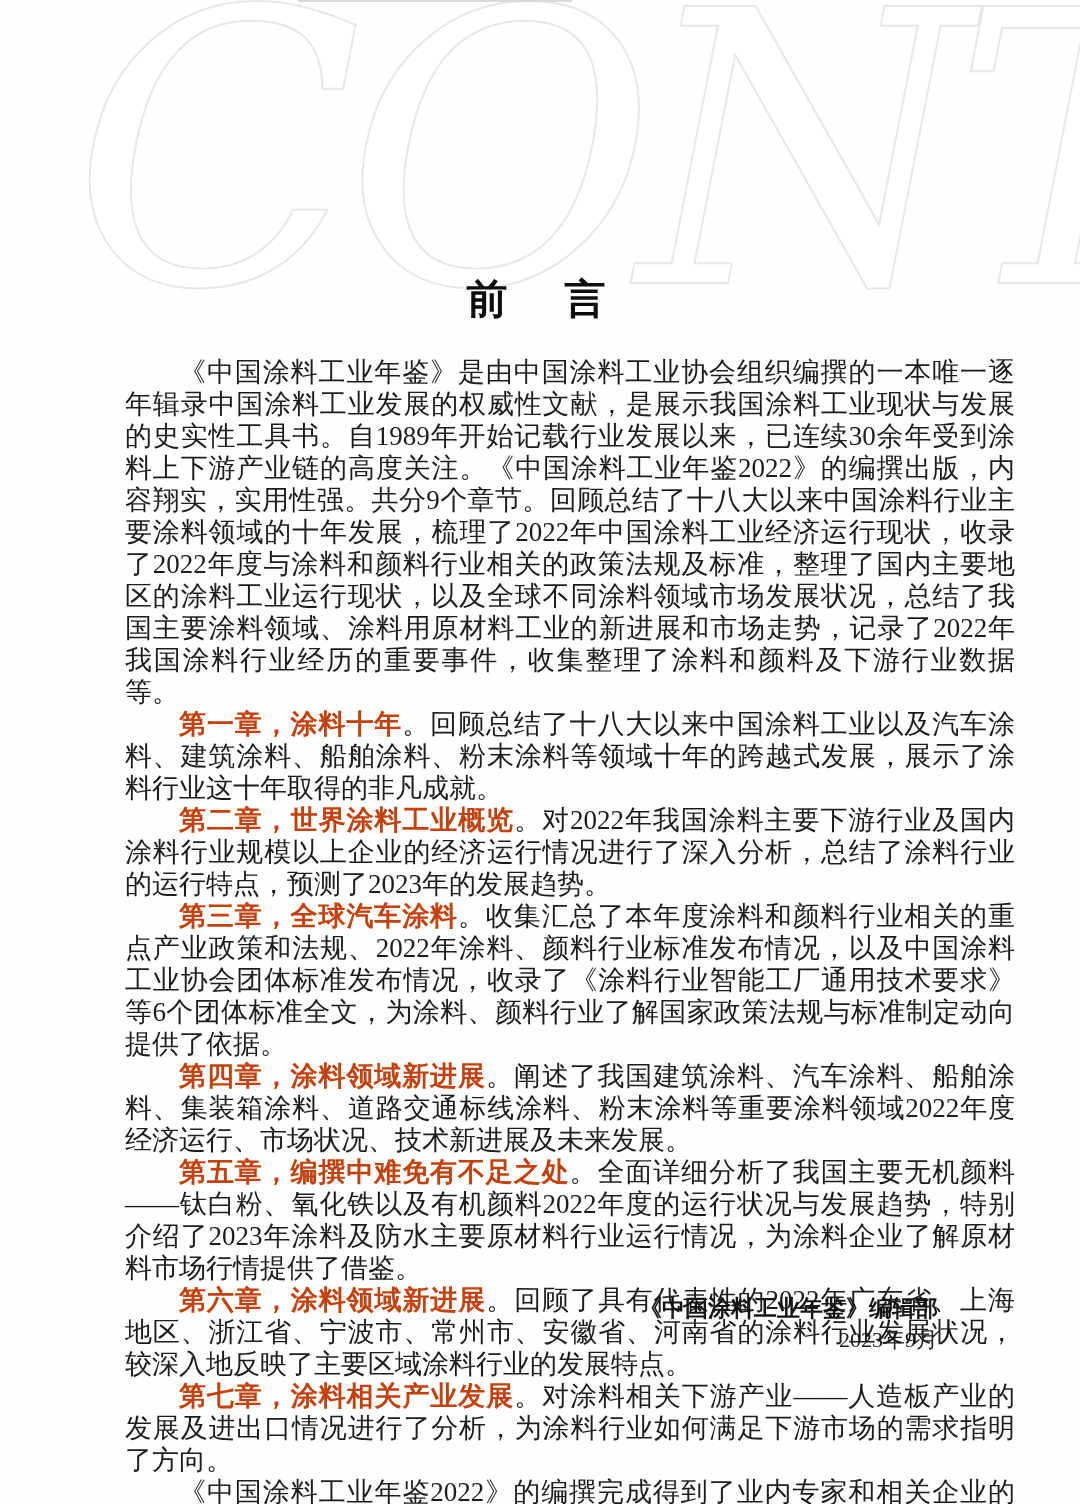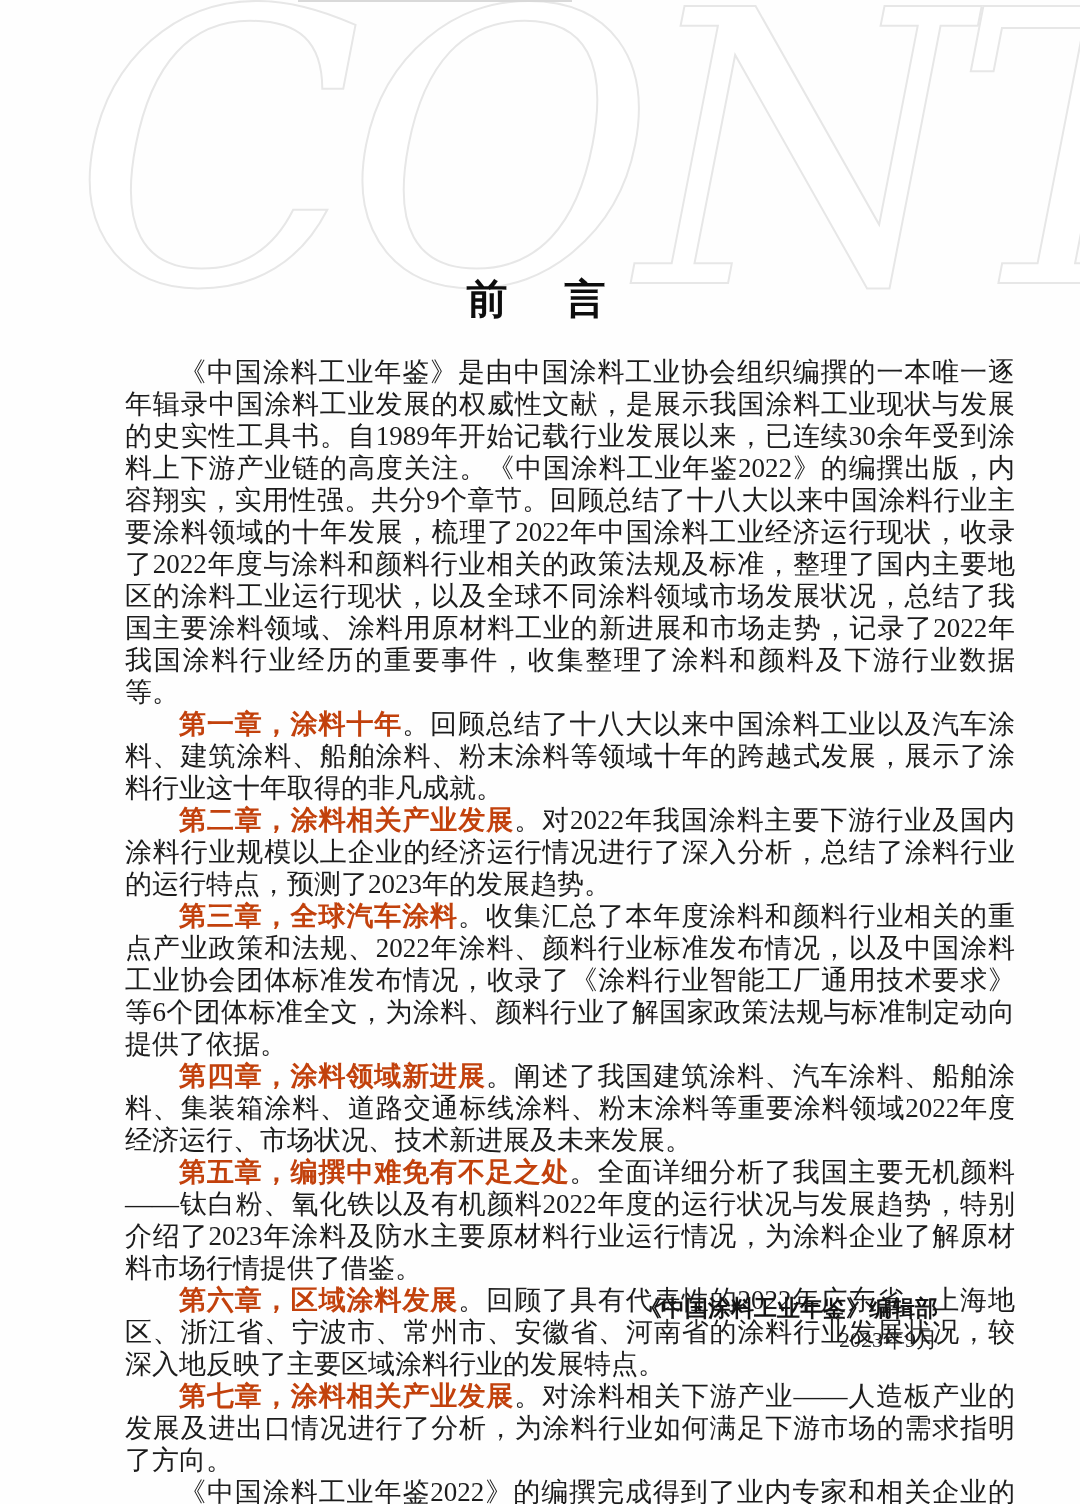--- a/index.html
+++ b/index.html
@@ -100,25 +100,25 @@
 
   <div class="watermark">CONT</div>
 
   <div class="scan-line"></div>
 
   <h1 class="title">前　言</h1>
 
   <div class="body-text">
       <p><span>《中国涂料工业年鉴》是由中国涂料工业协会组织编撰的一本唯一逐年辑录中国涂料工业发展的权威性文献，是展示我国涂料工业现状与发展的史实性工具书。自1989年开始记载行业发展以来，已连续30余年受到涂料上下游产业链的高度关注。《中国涂料工业年鉴2022》的编撰出版，内容翔实，实用性强。共分9个章节。回顾总结了十八大以来中国涂料行业主要涂料领域的十年发展，梳理了2022年中国涂料工业经济运行现状，收录了2022年度与涂料和颜料行业相关的政策法规及标准，整理了国内主要地区的涂料工业运行现状，以及全球不同涂料领域市场发展状况，总结了我国主要涂料领域、涂料用原材料工业的新进展和市场走势，记录了2022年我国涂料行业经历的重要事件，收集整理了涂料和颜料及下游行业数据等。</span></p>
       <p><b class="lead">第一章，涂料十年</b><span>。回顾总结了十八大以来中国涂料工业以及汽车涂料、建筑涂料、船舶涂料、粉末涂料等领域十年的跨越式发展，展示了涂料行业这十年取得的非凡成就。</span></p>
-      <p><b class="lead">第二章，涂料相关产业发展</b><span>。对2022年我国涂料主要下游行业及国内涂料行业规模以上企业的经济运行情况进行了深入分析，总结了涂料行业的运行特点，预测了2023年的发展趋势。</span></p>
+      <p><b class="lead">第二章，世界涂料工业概览</b><span>。对2022年我国涂料主要下游行业及国内涂料行业规模以上企业的经济运行情况进行了深入分析，总结了涂料行业的运行特点，预测了2023年的发展趋势。</span></p>
       <p><b class="lead">第三章，全球汽车涂料</b><span>。收集汇总了本年度涂料和颜料行业相关的重点产业政策和法规、2022年涂料、颜料行业标准发布情况，以及中国涂料工业协会团体标准发布情况，收录了《涂料行业智能工厂通用技术要求》等6个团体标准全文，为涂料、颜料行业了解国家政策法规与标准制定动向提供了依据。</span></p>
       <p><b class="lead">第四章，涂料领域新进展</b><span>。阐述了我国建筑涂料、汽车涂料、船舶涂料、集装箱涂料、道路交通标线涂料、粉末涂料等重要涂料领域2022年度经济运行、市场状况、技术新进展及未来发展。</span></p>
       <p><b class="lead">第五章，编撰中难免有不足之处</b><span>。全面详细分析了我国主要无机颜料——钛白粉、氧化铁以及有机颜料2022年度的运行状况与发展趋势，特别介绍了2023年涂料及防水主要原材料行业运行情况，为涂料企业了解原材料市场行情提供了借鉴。</span></p>
-      <p><b class="lead">第六章，区域涂料发展</b><span>。回顾了具有代表性的2022年广东省、上海地区、浙江省、宁波市、常州市、安徽省、河南省的涂料行业发展状况，较深入地反映了主要区域涂料行业的发展特点。</span></p>
+      <p><b class="lead">第六章，涂料领域新进展</b><span>。回顾了具有代表性的2022年广东省、上海地区、浙江省、宁波市、常州市、安徽省、河南省的涂料行业发展状况，较深入地反映了主要区域涂料行业的发展特点。</span></p>
       <p><b class="lead">第七章，涂料相关产业发展</b><span>。对涂料相关下游产业——人造板产业的发展及进出口情况进行了分析，为涂料行业如何满足下游市场的需求指明了方向。</span></p>
       <p><span>《中国涂料工业年鉴2022》的编撰完成得到了业内专家和相关企业的大力支持。在此对所有关心和帮助年鉴顺利出版的各界人士谨表谢意！编撰中难免有不足之处，请不吝指正！</span></p>
     </div>
 
   <div class="signature">
     <div class="sig-editor">《中国涂料工业年鉴》编辑部</div>
     <div class="sig-date">2023年9月</div>
   </div>
 
 </div>

